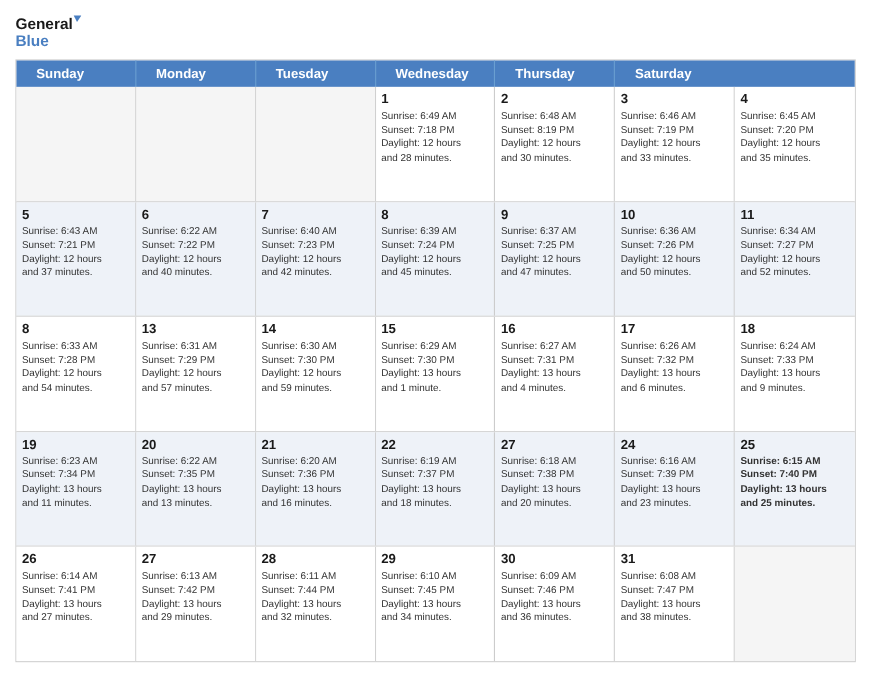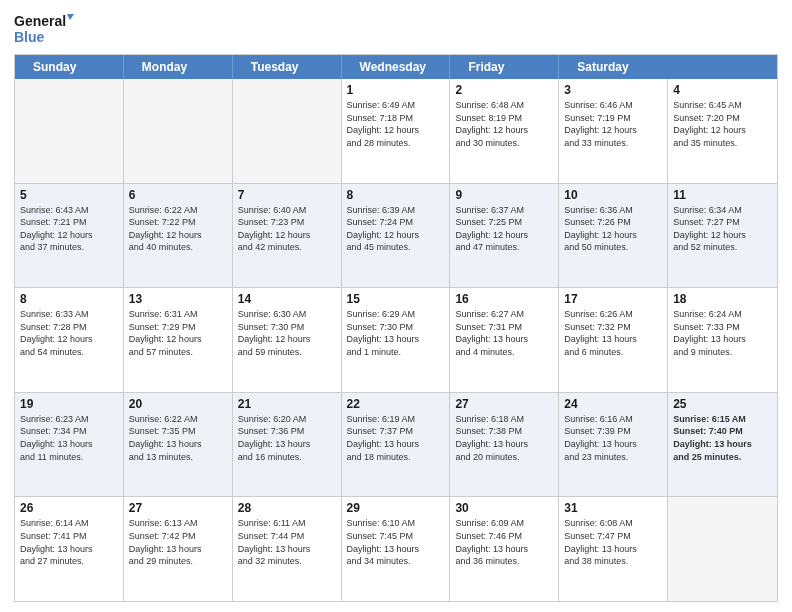--- a/index.html
+++ b/index.html
@@ -115,21 +115,21 @@
       <div class="subtitle"></div>
     </div>
   </div>
 
   <div class="calendar">
     <div class="cal-header-row">
     <div class="cal-header-cell">Sunday</div>
         <div class="cal-header-cell">Monday</div>
         <div class="cal-header-cell">Tuesday</div>
         <div class="cal-header-cell">Wednesday</div>
-        <div class="cal-header-cell">Friday</div>
+        <div class="cal-header-cell">Thursday</div>
         <div class="cal-header-cell">Saturday</div>
       </div>
     <div class="cal-body">
     <div class="cal-week">
           <div class="cal-cell empty"></div>
           <div class="cal-cell empty"></div>
           <div class="cal-cell empty"></div>
           <div class="cal-cell">
             <span class="day-num">1</span>
             <div class="cell-text" style="white-space: pre-line;">Sunrise: 6:49 AM

